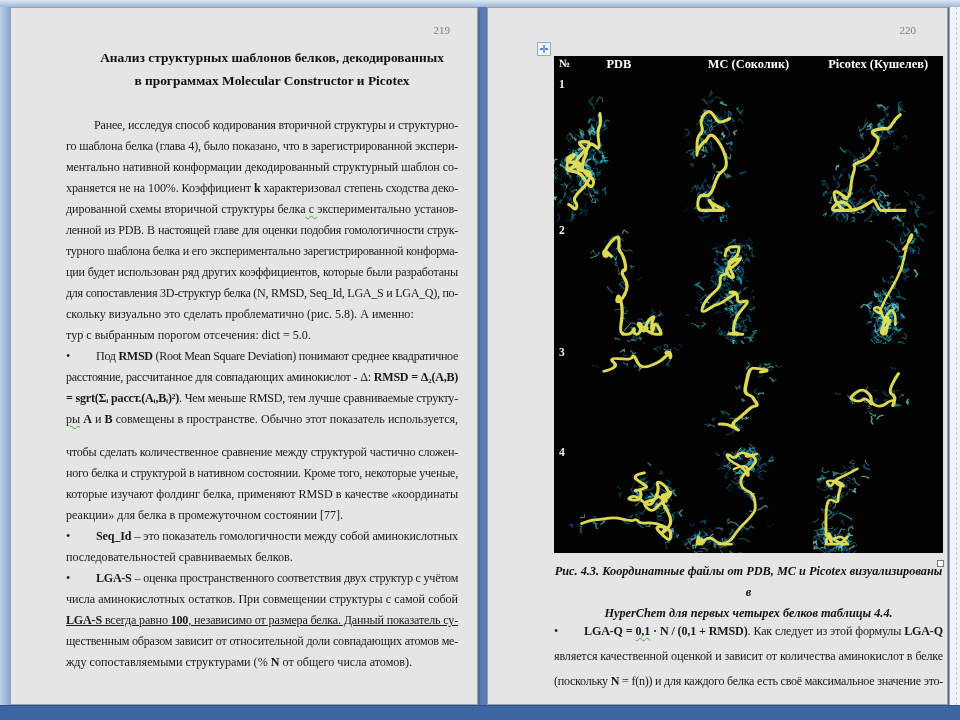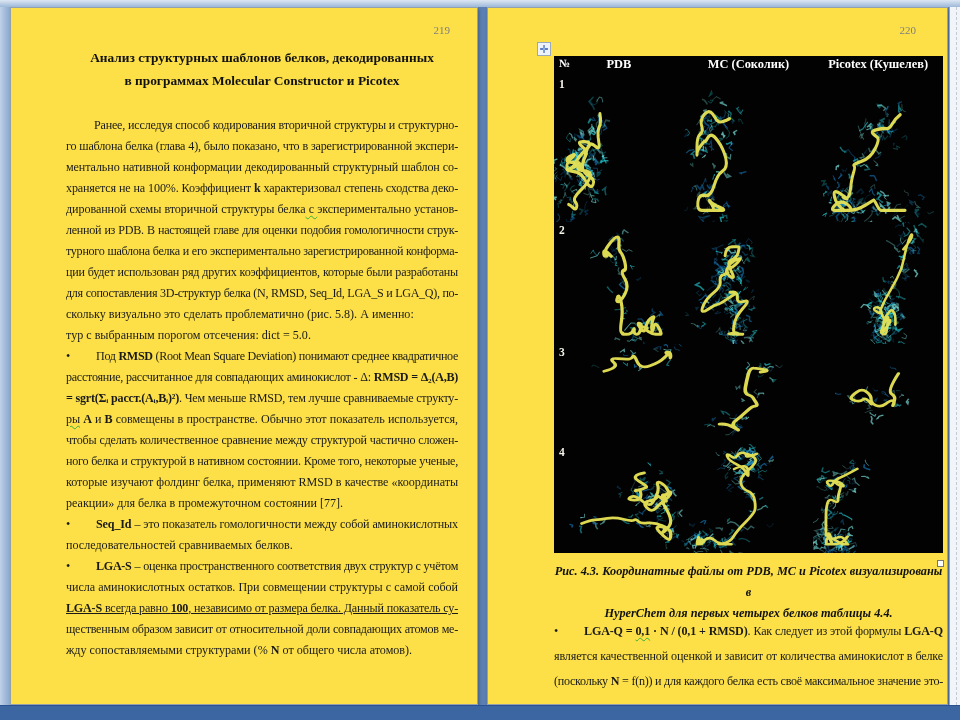--- a/index.html
+++ b/index.html
@@ -4,27 +4,27 @@
 <style>
   *{margin:0;padding:0;box-sizing:border-box}
   html,body{width:960px;height:720px}
   body{font-family:"Liberation Serif","DejaVu Serif",serif;background:#5b7fb3}
   .root{position:relative;width:960px;height:720px;background:#5b7fb3;overflow:hidden}
   .strip-top{position:absolute;top:0;left:0;right:0;height:7px;background:linear-gradient(#dde7f3,#9db8d9);z-index:5}
   .strip-left{position:absolute;top:0;left:0;width:10px;height:720px;background:linear-gradient(90deg,#bed1e8,#88a7ce);z-index:4}
   .strip-bottom{position:absolute;left:0;right:0;top:705px;height:15px;background:#3c66a2;border-top:1px solid #2c5190;z-index:6}
   .sliver{position:absolute;left:949px;top:7px;width:11px;height:698px;background:#f1f4f8;border-left:1px solid #98a2ae;z-index:3}
   .sliver::after{content:"";position:absolute;right:3px;top:0;bottom:0;border-right:1px dashed #c3c9d2}
-  .page{position:absolute;top:7px;height:698px;background:#fde047;border:1px solid #95a0ad;box-shadow:1px 2px 3px rgba(0,0,0,.28)}
+  .page{position:absolute;top:7px;height:698px;background:#e5e5e5;border:1px solid #95a0ad;box-shadow:1px 2px 3px rgba(0,0,0,.28)}
   .page-left{left:10px;width:468px}
   .page-right{left:487px;width:461px}
   .pagenum{position:absolute;top:16px;font-size:11px;color:#7f7f7f}
   .page-left .pagenum{right:27px}
   .page-right .pagenum{right:31px}
-  .title{position:absolute;top:38px;left:56px;width:390px;text-align:center;font-weight:bold;font-size:13.4px;line-height:23px;color:#111}
+  .title{position:absolute;top:38px;left:66px;width:390px;text-align:center;font-weight:bold;font-size:13.4px;line-height:23px;color:#111}
   .body-left{position:absolute;top:107px;left:55px;width:392px;font-size:12.1px;color:#1a1a1a}
   .bline{height:21px;line-height:21px;text-align:justify;text-align-last:justify;white-space:nowrap;overflow:hidden}
   .bline.last{text-align-last:left}
   .bline.ind{text-indent:28px}
   .blt{display:inline-block;width:30px}
   .sq{text-decoration:underline;text-decoration-style:wavy;text-decoration-color:#39b039;text-decoration-thickness:1px;text-underline-offset:2px}
   b{font-weight:bold}
   .figure{position:absolute;left:66px;top:48px;width:389px;height:497px;background:#020202;overflow:hidden}
   .fhead{position:relative;height:20px;display:flex;color:#fff;font-weight:bold;font-size:12.4px}
   .fnum{position:absolute;left:5px;top:1px;font-size:11px;font-weight:bold;color:#fff}
@@ -62,21 +62,21 @@
         <div class="bline" style="letter-spacing: -0.29027px;">ленной из PDB. В настоящей главе для оценки подобия гомологичности струк-</div>
         <div class="bline" style="letter-spacing: -0.280274px;">турного шаблона белка и его экспериментально зарегистрированной конформа-</div>
         <div class="bline" style="letter-spacing: -0.214444px;">ции будет использован ряд других коэффициентов, которые были разработаны</div>
         <div class="bline" style="letter-spacing: -0.335068px;">для сопоставления 3D-структур белка (N, RMSD, Seq_Id, LGA_S и LGA_Q), по-</div>
         <div class="bline last">скольку визуально это сделать проблематично  (рис. 5.8). А именно:</div>
         <div class="bline last">тур с выбранным порогом отсечения: dict = 5.0.</div>
         <div class="bline" style="letter-spacing: -0.328824px;"><span class="blt">•</span>Под <b>RMSD</b> (Root Mean Square Deviation) понимают среднее квадратичное</div>
         <div class="bline" style="letter-spacing: -0.27px;">расстояние, рассчитанное для совпадающих аминокислот - Δ: <b>RMSD = Δ₂(A,B)</b></div>
         <div class="bline" style="letter-spacing: -0.230526px;"><b>= sgrt(Σᵢ расст.(Aᵢ,Bᵢ)²)</b>. Чем меньше RMSD,  тем лучше сравниваемые структу-</div>
         <div class="bline" style="letter-spacing: -0.0622535px;"><span class="sq">ры</span> <b>A</b> и <b>B</b> совмещены в пространстве. Обычно этот показатель используется,</div>
-        <div class="bline" style="letter-spacing: -0.214444px;">чтобы сделать количественное сравнение между структурой частично сложен-</div>
+        <div class="bline" style="letter-spacing: -0.214444px; margin-top: 12px;">чтобы сделать количественное сравнение между структурой частично сложен-</div>
         <div class="bline" style="letter-spacing: -0.246667px;">ного белка и структурой в нативном состоянии. Кроме того, некоторые ученые,</div>
         <div class="bline" style="letter-spacing: -0.0347059px;">которые изучают фолдинг белка, применяют RMSD в качестве «координаты</div>
         <div class="bline last">реакции» для белка в промежуточном состоянии [77].</div>
         <div class="bline" style="letter-spacing: -0.141212px;"><span class="blt">•</span><b>Seq_Id</b> – это показатель гомологичности между собой аминокислотных</div>
         <div class="bline last">последовательностей сравниваемых белков.</div>
         <div class="bline" style="letter-spacing: -0.28087px;"><span class="blt">•</span><b>LGA-S</b> – оценка пространственного соответствия двух структур с учётом</div>
         <div class="bline" style="letter-spacing: -0.0489855px;">числа аминокислотных остатков. При совмещении структуры с самой собой</div>
         <div class="bline" style="letter-spacing: -0.195676px; text-decoration: underline;"><b>LGA-S</b> всегда равно <b>100</b>, независимо от размера белка. Данный показатель су-</div>
         <div class="bline" style="letter-spacing: -0.231268px;">щественным образом зависит от относительной доли совпадающих атомов ме-</div>
         <div class="bline last">жду сопоставляемыми структурами (% <b>N</b> от общего числа атомов).</div>

